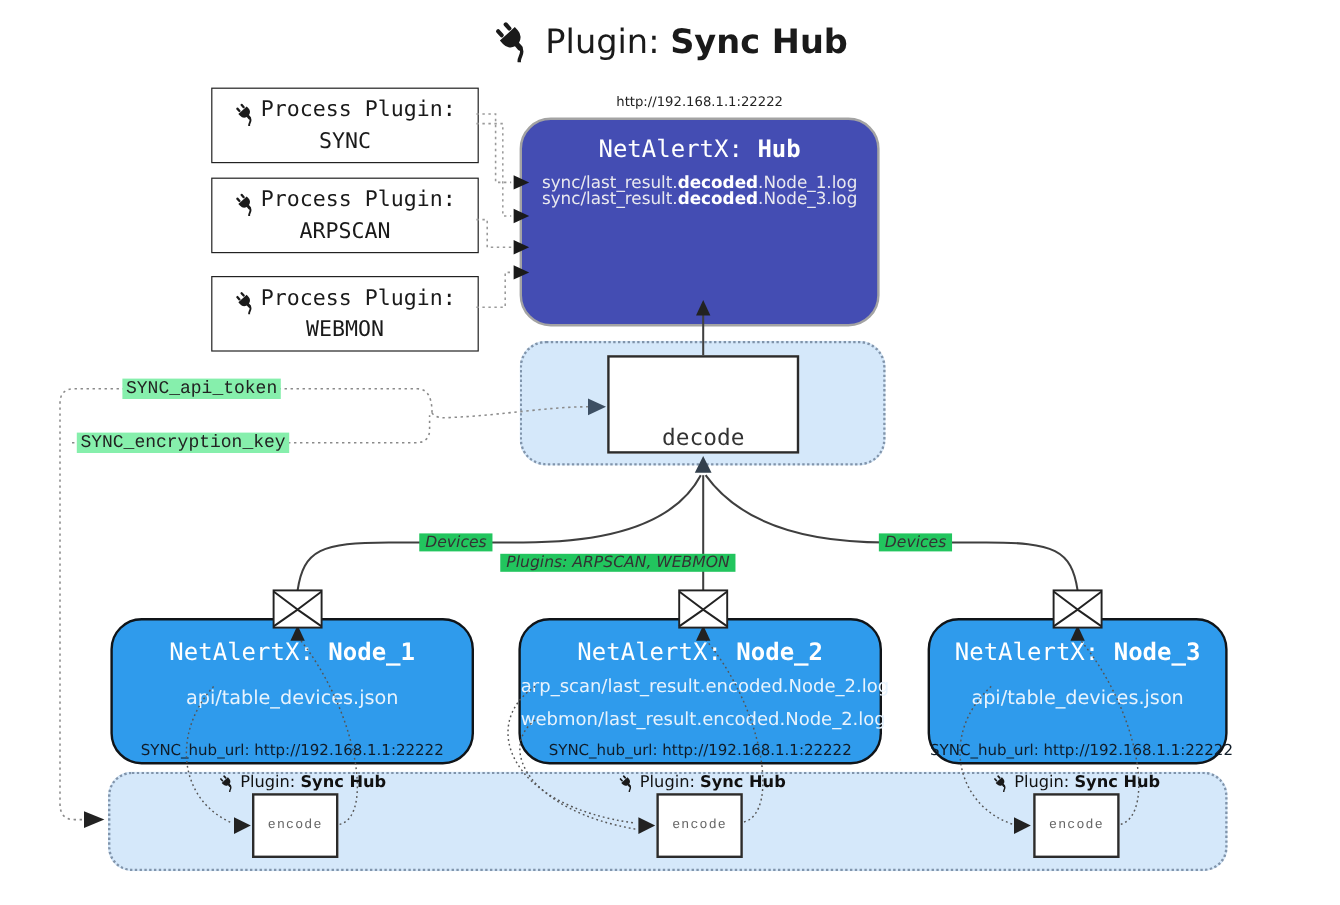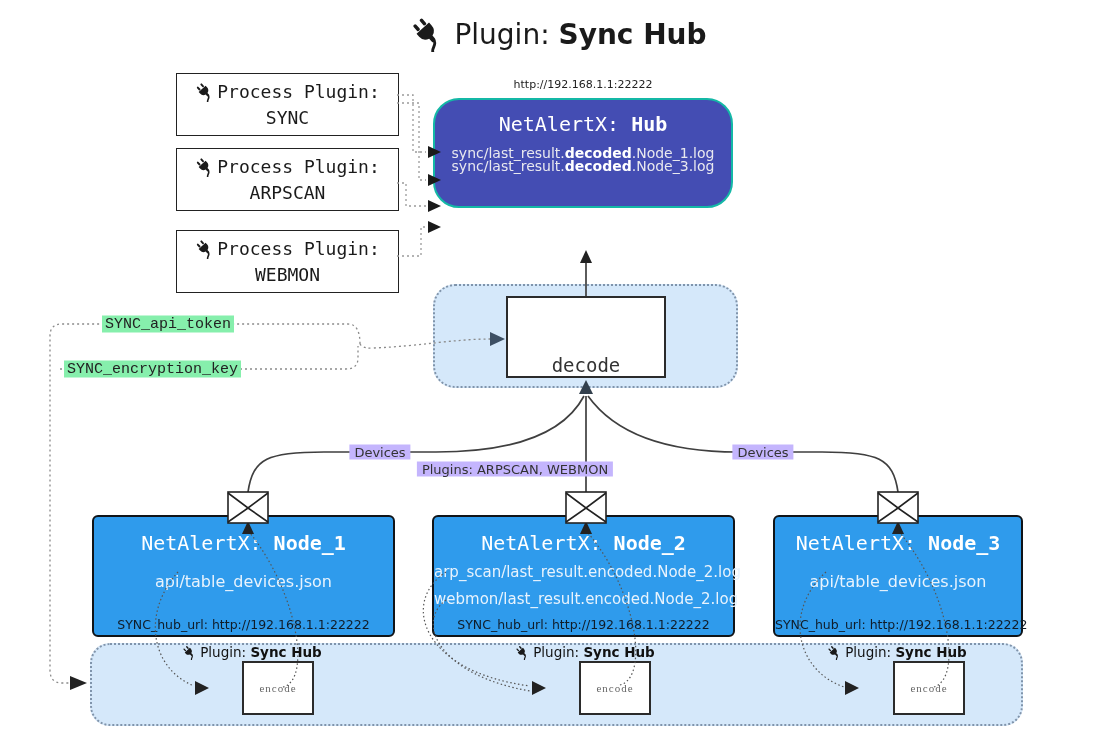--- a/index.html
+++ b/index.html
@@ -12,53 +12,53 @@
   .lbl-layer{z-index:6;}
 
   
   #title{left:0;right:0;top:16px;display:flex;justify-content:center;align-items:center;gap:8px;
          font-size:28px;}
   #title .plug{width:36px;height:36px;}
   
   .pbox{left:176px;width:221px;height:61px;border:1.6px solid #222;background:#fff;
         font-family:"DejaVu Sans Mono","Liberation Mono",monospace;font-size:18px;
         display:flex;flex-direction:column;justify-content:center;align-items:center;line-height:26px;}
-  .pbox .row1{display:flex;align-items:center;gap:2px;}
+  .pbox .row1{display:flex;align-items:flex-end;gap:2px;}
   .pbox .plug{width:20px;height:20px;}
   
-  #hub{left:433px;top:98px;width:300px;height:110px;background:#444db3;border:2px solid #14b8a6;
+  #hub{left:433px;top:98px;width:300px;height:174px;background:#444db3;border:2px solid #a3a3a3;
        border-radius:26px;box-sizing:border-box;}
   #hub .htitle{position:absolute;left:0;right:0;top:12px;text-align:center;color:#fff;
        font-family:"DejaVu Sans Mono","Liberation Mono",monospace;font-size:20px;}
   .hline{position:absolute;left:0;right:0;height:18px;text-align:center;color:#e9e9ef;font-size:14px;white-space:nowrap;}
   .hline b{color:#fff;}
   #huburl{left:433px;width:300px;top:78px;text-align:center;font-size:11px;color:#222;}
   
   #decodeband{left:433px;top:284px;width:305px;height:104px;background:#d5e8fa;
        border:2px dotted #8094ab;border-radius:22px;box-sizing:border-box;}
   #decodebox{left:506px;top:296px;width:160px;height:82px;background:#fff;border:2px solid #2b2b2b;
        box-sizing:border-box;display:flex;align-items:flex-end;justify-content:center;
        font-family:"DejaVu Sans Mono","Liberation Mono",monospace;font-size:19px;color:#333;}
   
-  .node{top:515px;height:122px;background:#2f9bec;border:2px solid #101418;border-radius:6px;box-sizing:border-box;}
+  .node{top:515px;height:122px;background:#2f9bec;border:2px solid #101418;border-radius:26px;box-sizing:border-box;}
   .node .ntitle{position:absolute;left:0;right:0;top:14px;text-align:center;color:#fff;
        font-family:"DejaVu Sans Mono","Liberation Mono",monospace;font-size:20px;white-space:nowrap;}
   .nline{position:absolute;left:0;right:0;text-align:center;color:#e8f3fd;font-size:15px;white-space:nowrap;}
   .nurl{position:absolute;left:0;right:0;top:100px;text-align:center;color:#101c28;font-size:12.5px;white-space:nowrap;}
   
   #band{left:90px;top:643px;width:933px;height:83px;background:#d5e8fa;
         border:2px dotted #8094ab;border-radius:20px;box-sizing:border-box;}
   .encbox{top:661px;width:72px;height:54px;background:#fff;border:2.4px solid #2b2b2b;box-sizing:border-box;
         display:flex;align-items:center;justify-content:center;z-index:2;
-        font-family:Liberation Serif, serif;font-size:11px;letter-spacing:1px;color:#666;margin-left:32px;}
+        font-family:Liberation Mono, monospace;font-size:11px;letter-spacing:1px;color:#666;}
   .enclbl{top:644px;width:200px;display:flex;justify-content:center;align-items:center;gap:3px;
         font-size:13.5px;color:#111;white-space:nowrap;}
   .enclbl .plug{width:15px;height:15px;}
   
-  .edge-lbl{background:#c4b5fd;padding:0 5px;font-size:13px;color:#333;white-space:nowrap;transform:translate(-50%,-50%);}
+  .edge-lbl{background:#22c55e;padding:0 5px;font-size:13px;color:#333;white-space:nowrap;transform:translate(-50%,-50%);font-style:italic;}
   .token-lbl{background:#86efac;padding:0 3px;font-size:15px;color:#222;white-space:nowrap;transform:translateY(-50%);font-family:Liberation Mono, monospace;}
 </style>
 </head>
 <body>
 
 <div id="stage">
 
   <svg width="0" height="0" style="position:absolute">
     <defs>
       <symbol id="plugsym" viewBox="0 0 24 24">

